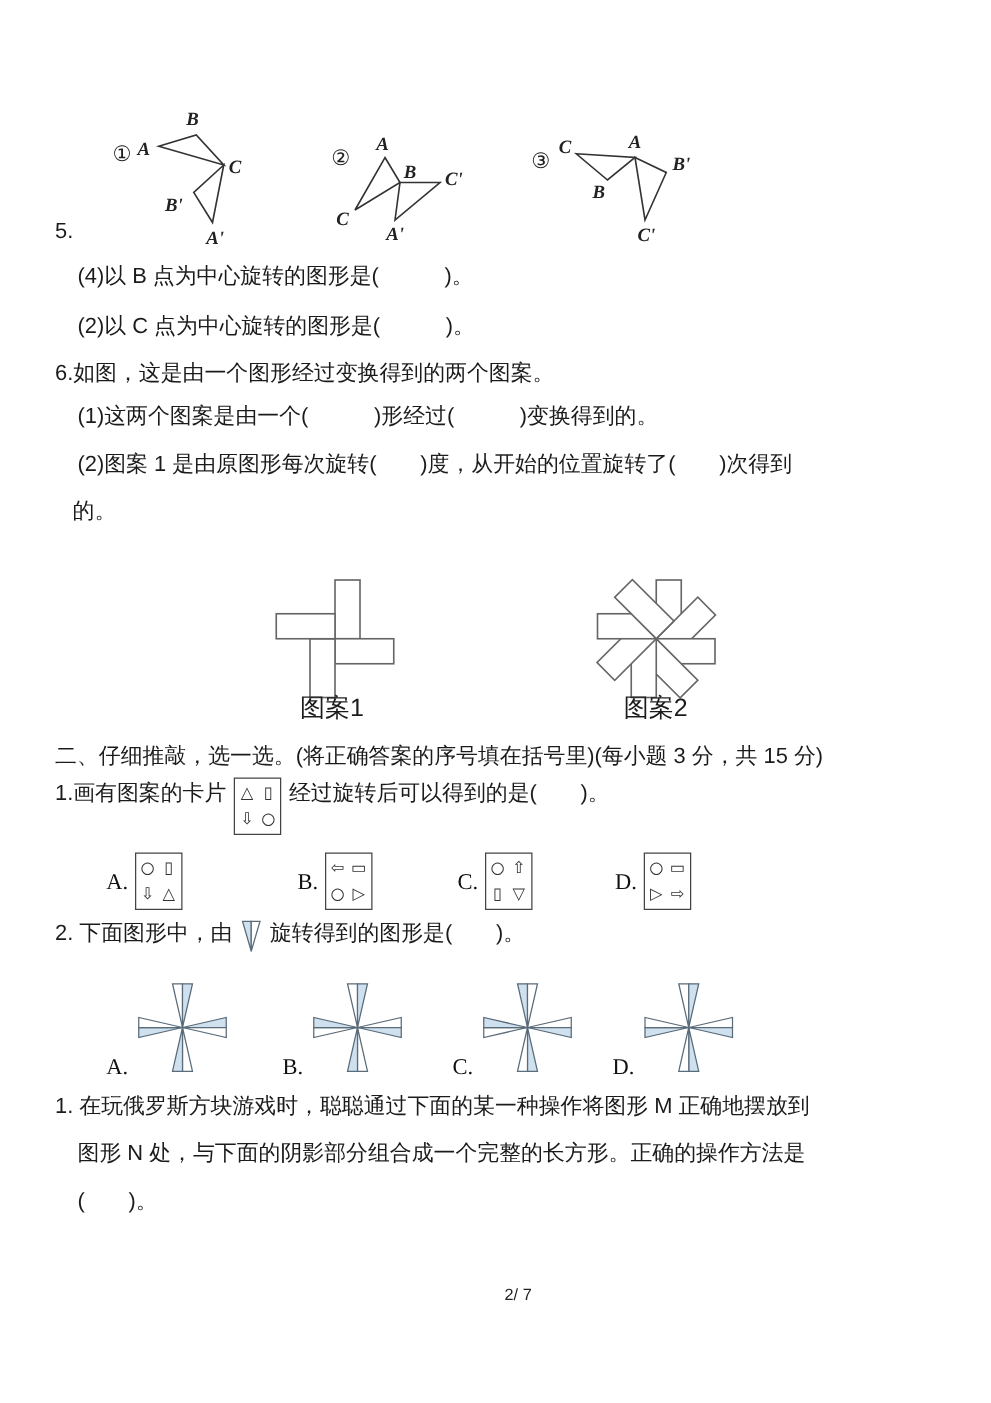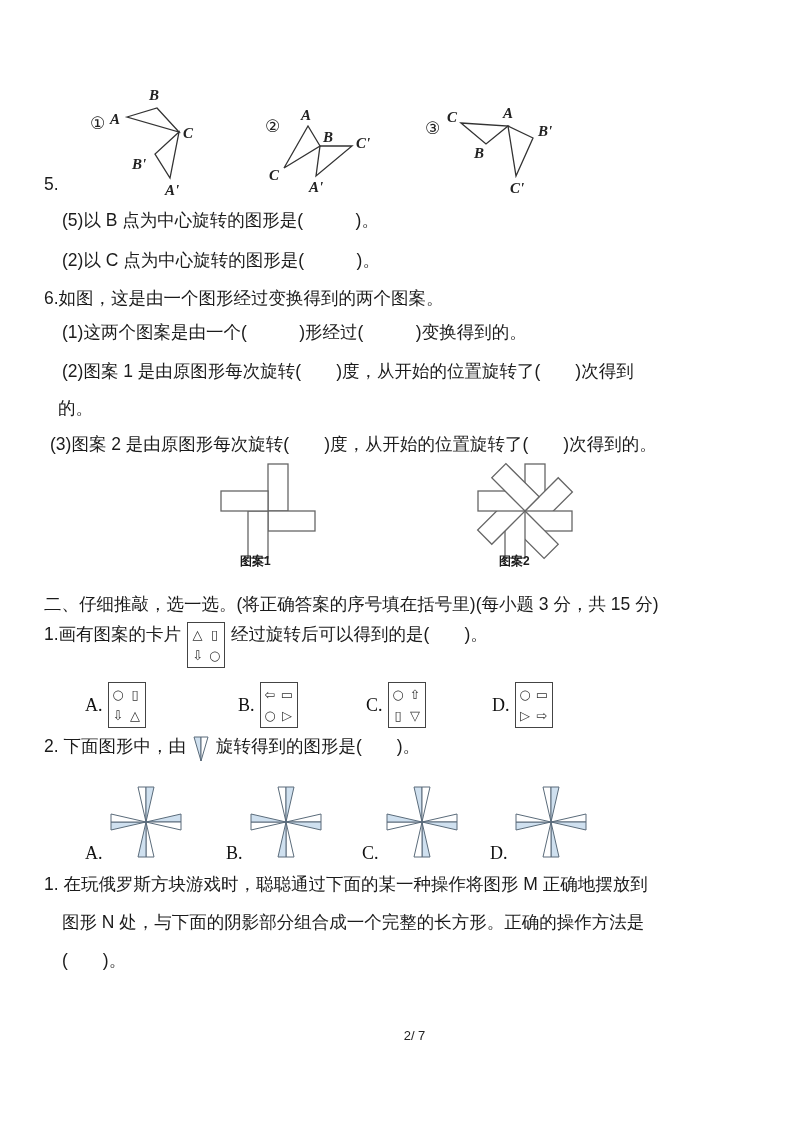--- a/index.html
+++ b/index.html
@@ -5,21 +5,21 @@
   html,body{margin:0;padding:0;background:#ffffff;}
   .page{position:relative;width:793px;height:1122px;background:#fff;overflow:hidden;
         font-family:"Liberation Sans","DejaVu Sans",sans-serif;color:#1b1b1b;font-size:17.5px;}
   .line{position:absolute;white-space:nowrap;line-height:1.25;}
   .bold{font-weight:normal;}
   .figsvg{position:absolute;}
   .figsvg text{font-family:"Liberation Serif","DejaVu Serif",serif;font-style:italic;font-weight:600;font-size:15px;fill:#222;}
   .figsvg text.circ{font-style:normal;font-weight:400;font-size:17px;font-family:"DejaVu Sans",sans-serif;}
   .figsvg polygon{fill:none;stroke:#333;stroke-width:1.3;}
   .patsvg rect{fill:#fff;stroke:#666;stroke-width:1.3;}
-  .patlabel{position:absolute;font-weight:bold;font-size:12px;}
+  .patlabel{position:absolute;font-weight:normal;font-size:20px;}
   .row{position:absolute;display:flex;align-items:flex-start;gap:6px;white-space:nowrap;}
   .card{display:grid;grid-template-columns:17px 17px;grid-template-rows:21px 21px;
         width:38px;height:46px;border:1.3px solid #444;background:#fff;box-sizing:border-box;
         justify-items:center;align-items:center;font-family:"DejaVu Sans",sans-serif;font-size:13px;color:#333;padding:1px;}
   .optgroup{position:absolute;display:flex;align-items:center;gap:5px;}
   .optgroup2{position:absolute;display:flex;align-items:flex-end;gap:4px;}
   .optletter{font-family:"Liberation Serif","DejaVu Serif",serif;font-size:18px;color:#111;}
   .pinsvg polygon{stroke:#5a6b7a;stroke-width:1;}
   .petal{display:inline-block;}
   .footer{position:absolute;width:100%;text-align:center;font-size:13px;font-weight:normal;font-family:"Liberation Sans",sans-serif;color:#222;padding-left:18px;}
@@ -56,28 +56,27 @@
     <polygon points="92,30 117,42 100,80"></polygon>
     <text class="circ" x="9" y="38">③</text>
     <text x="31" y="26">C</text>
     <text x="87" y="22">A</text>
     <text x="58" y="62">B</text>
     <text x="122" y="40">B'</text>
     <text x="94" y="97">C'</text>
   </svg>
 
   <div class="line" style="left:44px;top:174px;">5.</div>
-  <div class="line" style="left:62px;top:210px;">(5)以 B 点为中心旋转的图形是(　　　)。</div>
+  <div class="line" style="left:62px;top:210px;">(4)以 B 点为中心旋转的图形是(　　　)。</div>
   <div class="line" style="left:62px;top:250px;">(2)以 C 点为中心旋转的图形是(　　　)。</div>
 
   <div class="line" style="left:44px;top:288px;">6.如图，这是由一个图形经过变换得到的两个图案。</div>
   <div class="line" style="left:62px;top:322px;">(1)这两个图案是由一个(　　　)形经过(　　　)变换得到的。</div>
   <div class="line" style="left:62px;top:361px;">(2)图案 1 是由原图形每次旋转(　　)度，从开始的位置旋转了(　　)次得到</div>
   <div class="line" style="left:58px;top:398px;">的。</div>
-  <div class="line" style="left:50px;top:434px;">(3)图案 2 是由原图形每次旋转(　　)度，从开始的位置旋转了(　　)次得到的。</div>
 
   <svg class="figsvg patsvg" style="left:206px;top:461px;" width="124" height="100" viewBox="0 0 124 100">
     <g transform="rotate(0 62 50)">
         <rect x="62" y="3" width="20" height="47"></rect>
       </g>
     <g transform="rotate(90 62 50)">
         <rect x="62" y="3" width="20" height="47"></rect>
       </g>
     <g transform="rotate(180 62 50)">
         <rect x="62" y="3" width="20" height="47"></rect>

